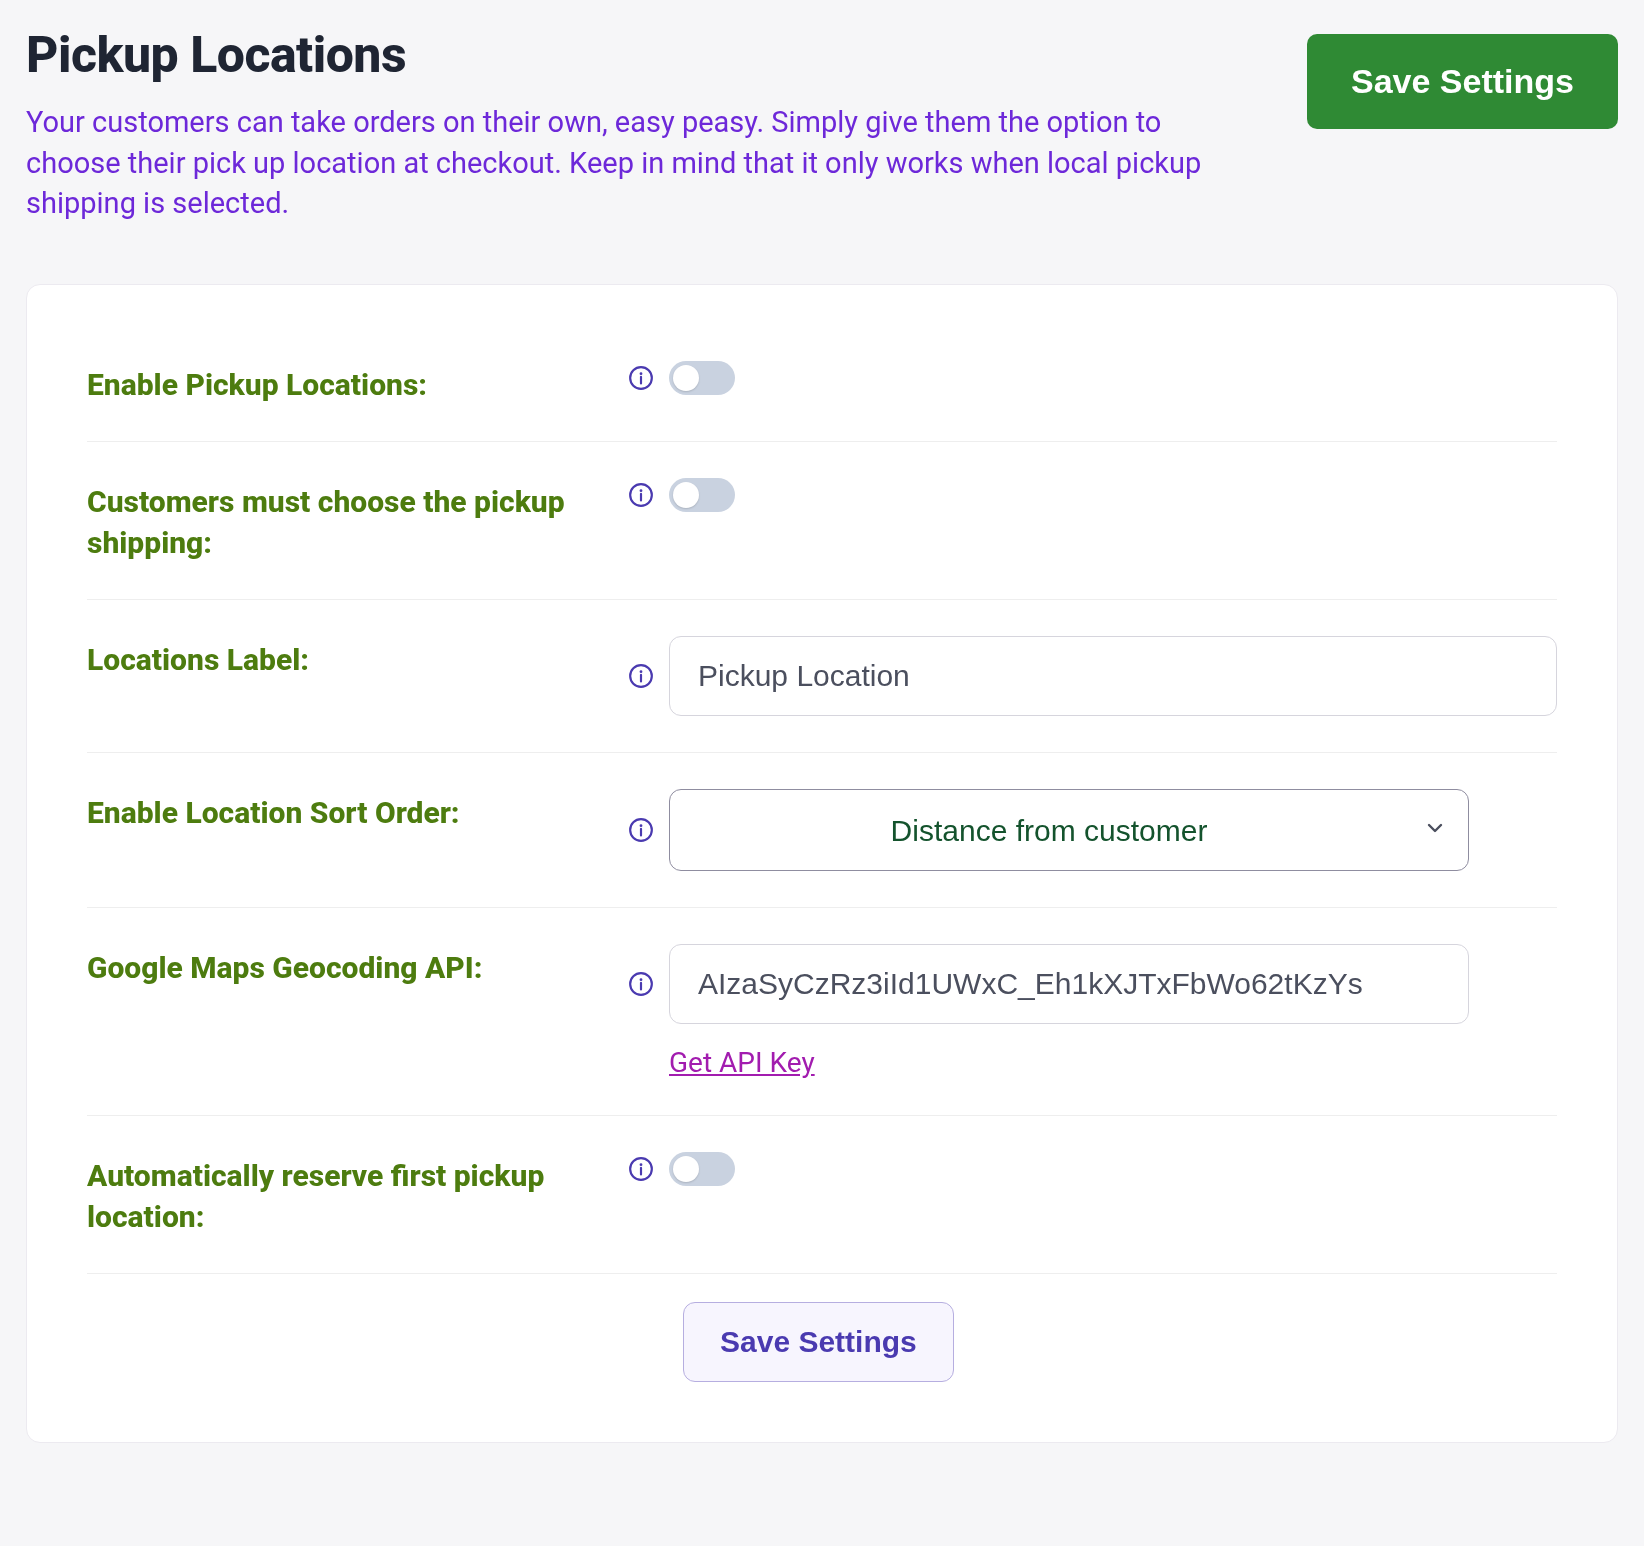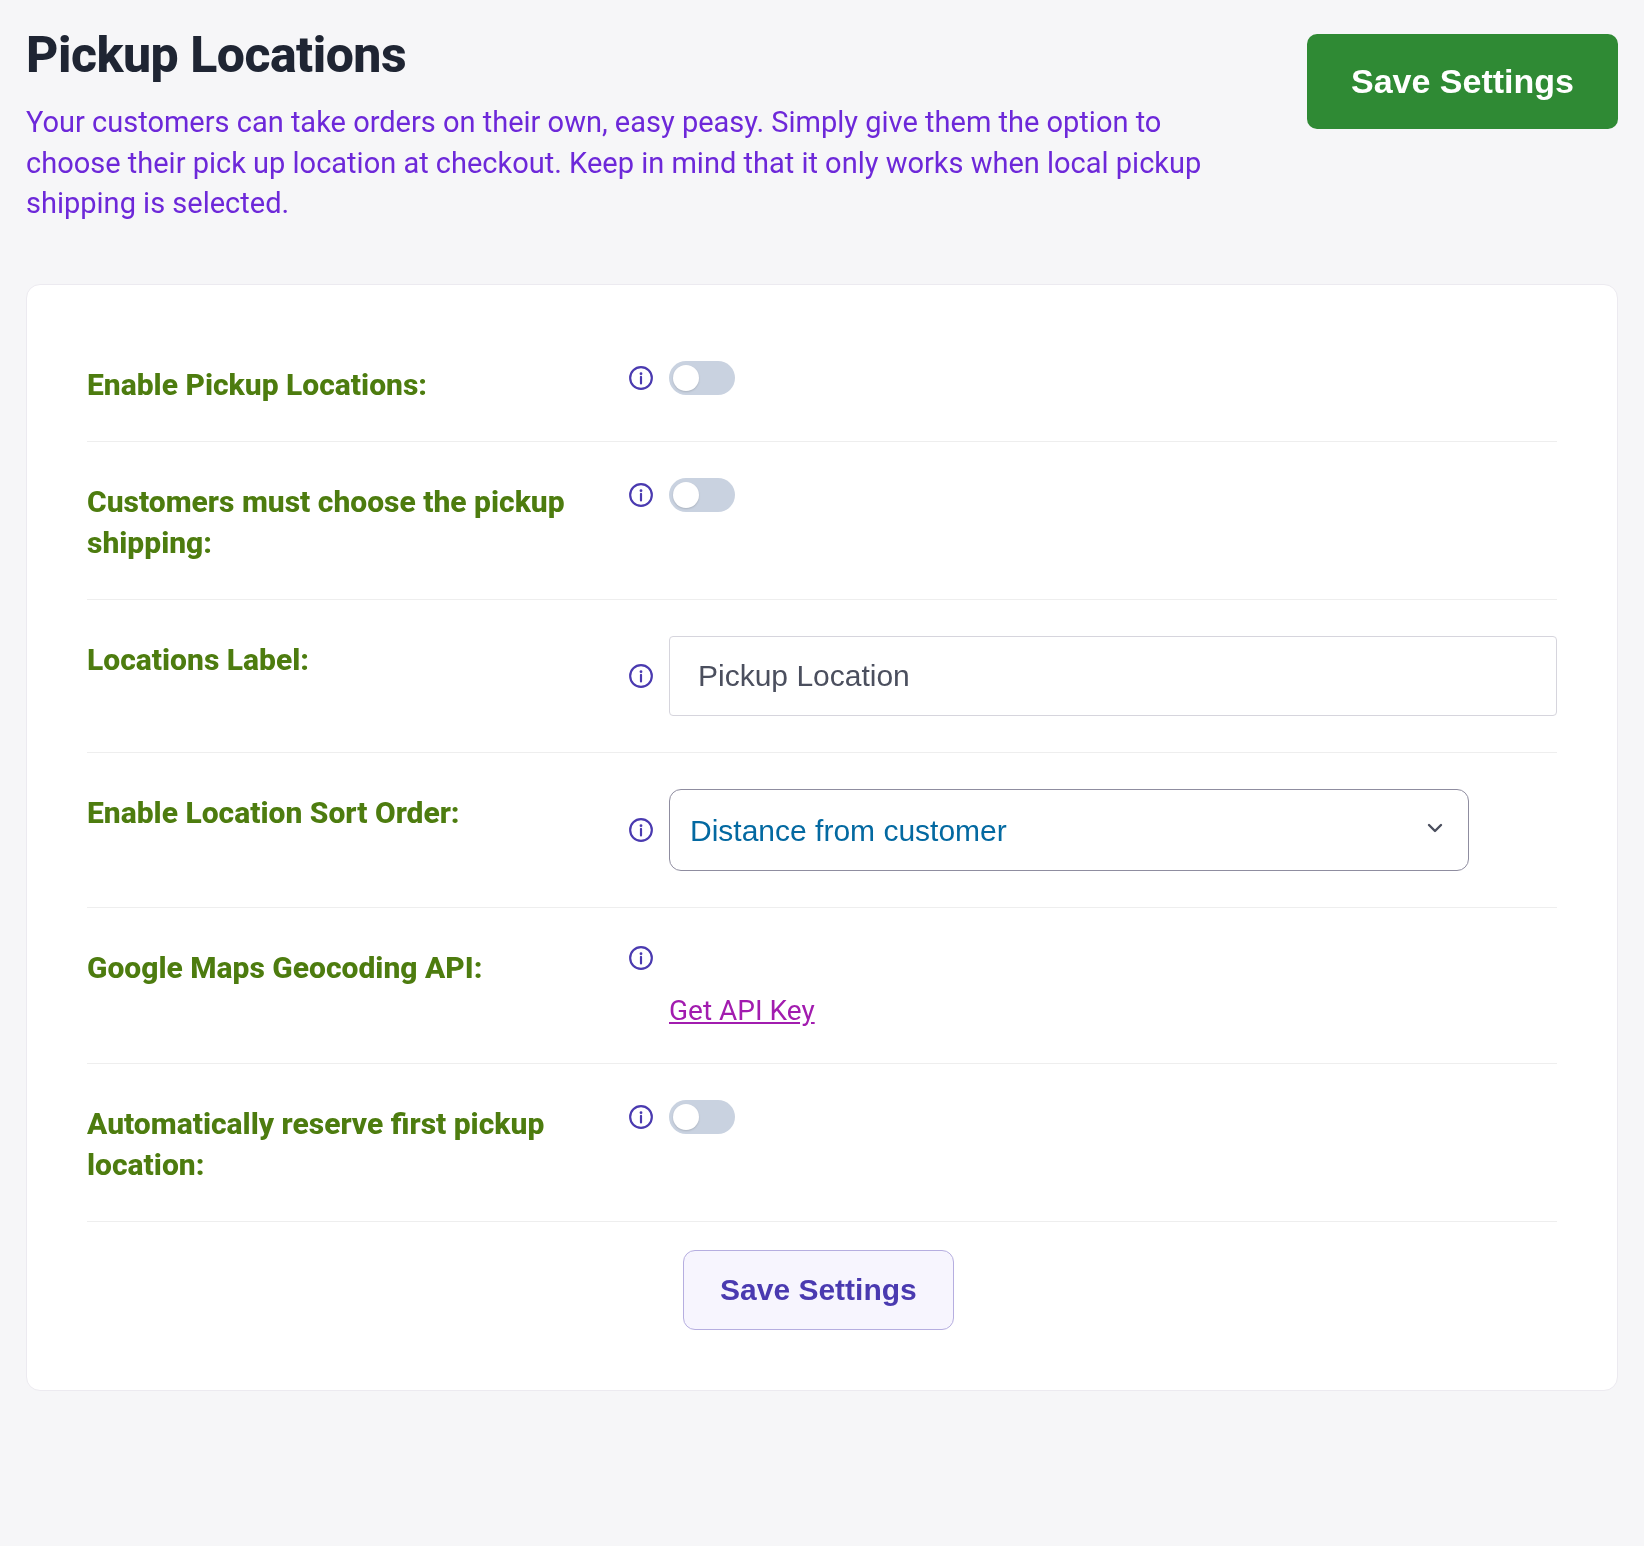--- a/index.html
+++ b/index.html
@@ -106,45 +106,46 @@
     width: 26px;
     height: 26px;
     background: #fff;
     border-radius: 50%;
     box-shadow: 0 1px 2px rgba(0,0,0,0.15);
   }
   .text-input {
     flex: 1;
     height: 80px;
     border: 1.5px solid #d6d5dd;
-    border-radius: 4px;
+    border-radius: 12px;
     font-size: 30px;
     color: #4b4f5e;
     padding: 0 28px;
     background: #fff;
     outline: none;
   }
   .text-input.narrow { max-width: 800px; }
   .select-wrap {
     flex: 1;
     position: relative;
     max-width: 800px;
   }
   .select {
     width: 100%;
     height: 82px;
     border: 1.5px solid #8f8da0;
     border-radius: 12px;
     font-size: 30px;
-    color: #0369a1;
+    color: #14532d;
     padding: 0 60px 0 20px;
     background: #fff;
     appearance: none;
     -webkit-appearance: none;
     cursor: pointer;
+    text-align: center;
   }
   .select-chevron {
     position: absolute;
     right: 22px;
     top: 50%;
     transform: translateY(-50%);
     pointer-events: none;
   }
   .helper-link {
     color: #a21caf;
@@ -265,20 +266,21 @@
       <div class="label-col">Google Maps Geocoding API:</div>
       <div class="control-col">
         <div class="control-line">
           <span class="info-icon">
             <svg width="26" height="26" viewBox="0 0 24 24" fill="none" stroke="#4a3ab0" stroke-width="2">
               <circle cx="12" cy="12" r="10"></circle>
                 <line x1="12" y1="8" x2="12" y2="8" stroke-linecap="round" stroke-width="2.6"></line>
                 <line x1="12" y1="11" x2="12" y2="17" stroke-linecap="round"></line>
             </svg>
           </span>
+          <input type="text" class="text-input narrow" value="AIzaSyCzRz3iId1UWxC_Eh1kXJTxFbWo62tKzYs" style="">
         </div>
         <div style="padding-left: 42px;">
           <a class="helper-link">Get API Key</a>
         </div>
       </div>
     </div>
 
     <div class="row">
       <div class="label-col">Automatically reserve first pickup location:</div>
       <div class="control-col">

